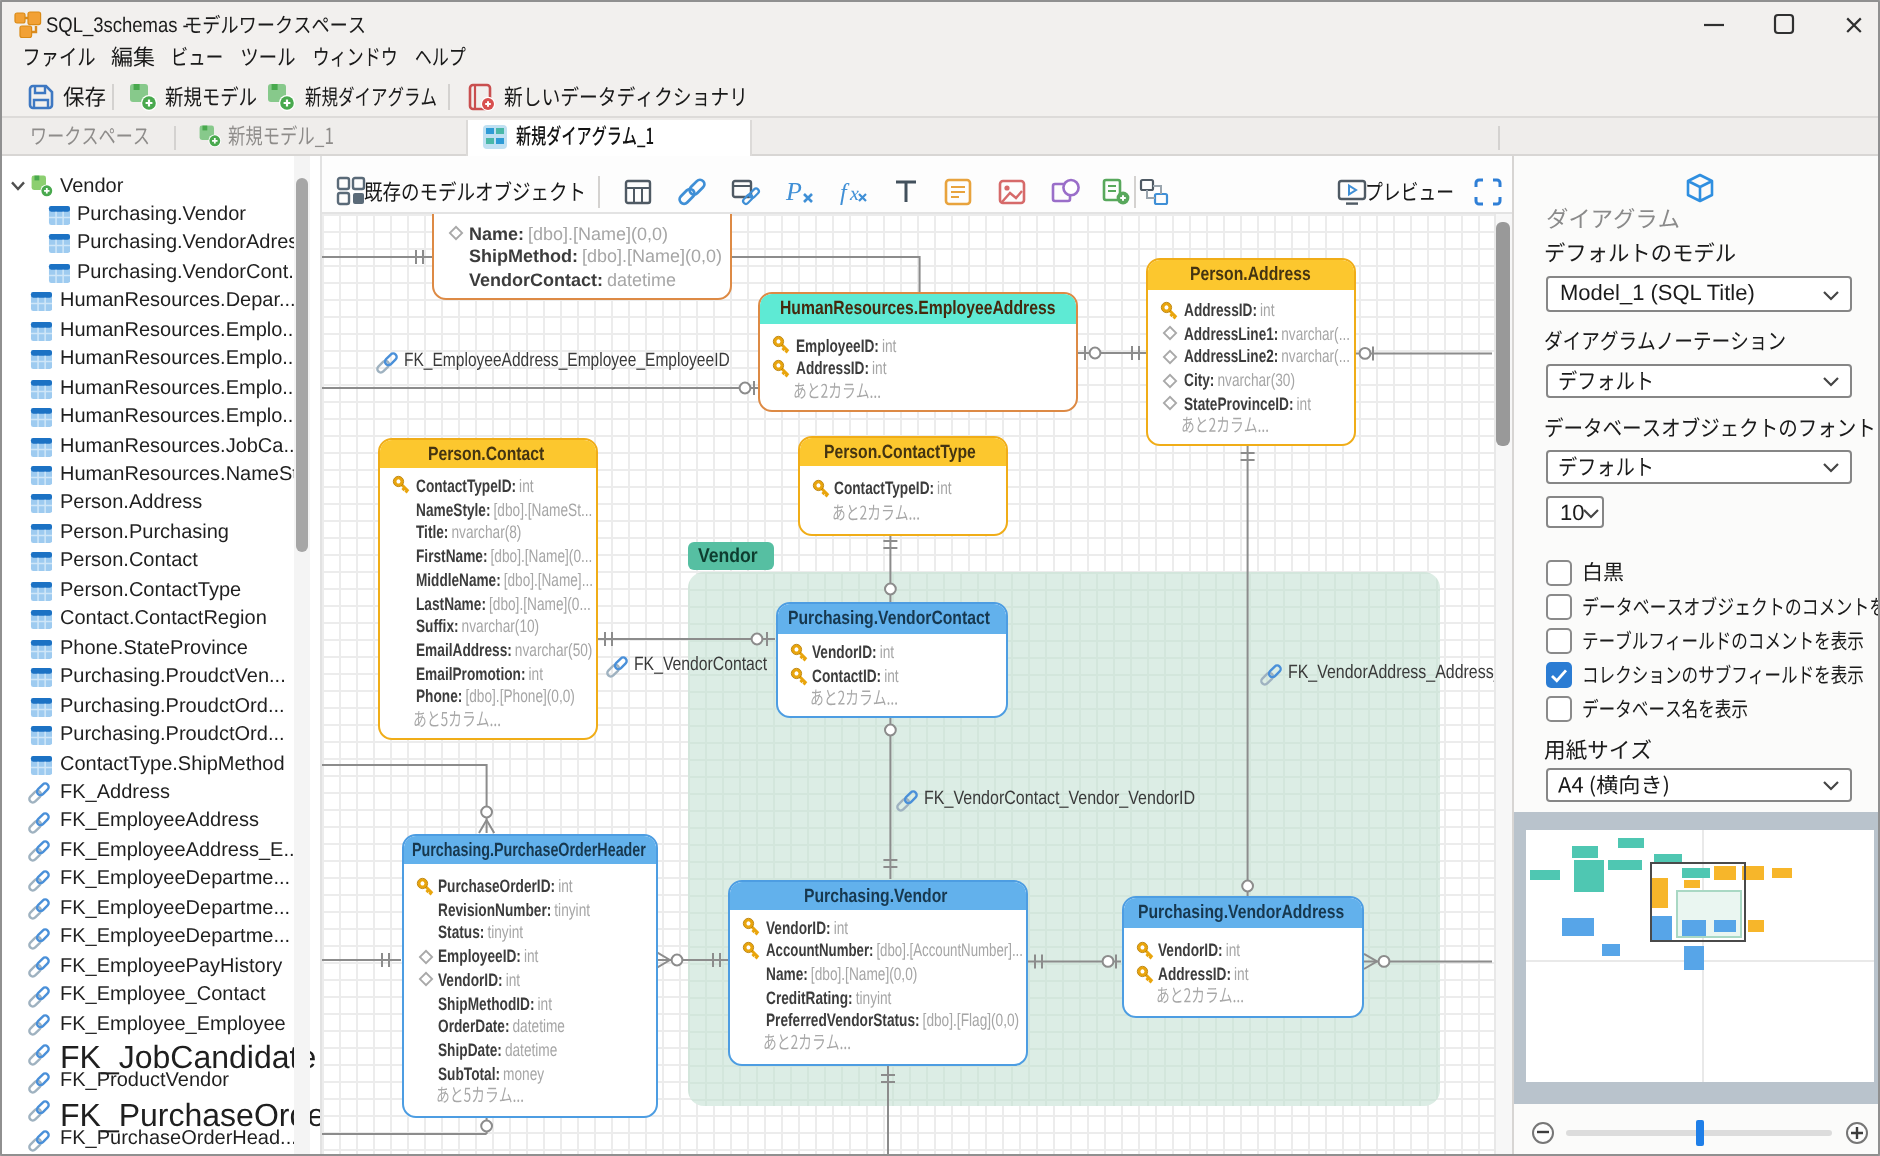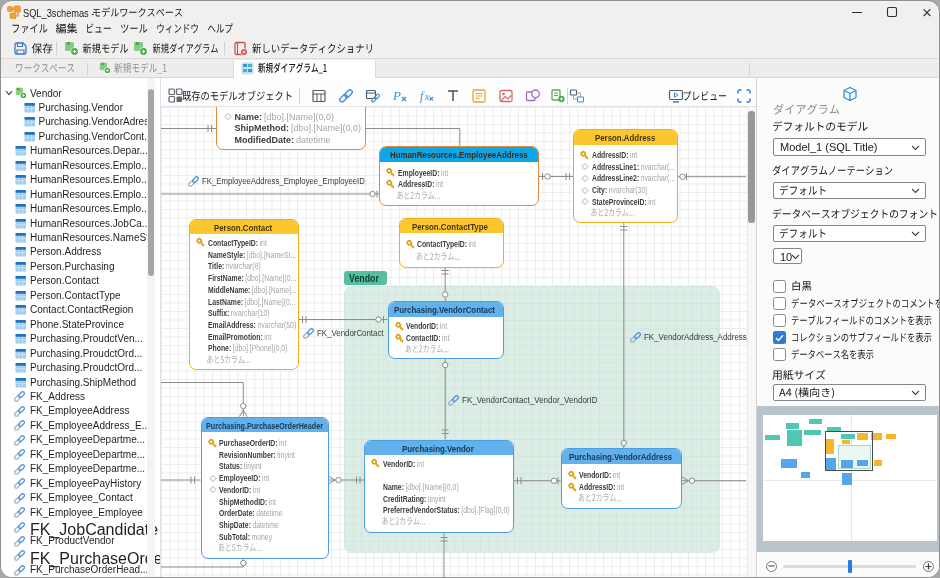--- a/index.html
+++ b/index.html
@@ -1,18 +1,18 @@
 <!DOCTYPE html>
 <html><head><meta charset="utf-8"><style>
 *{margin:0;padding:0;box-sizing:content-box}
 html,body{width:940px;height:578px;overflow:hidden}
 body{font-family:"Liberation Sans",sans-serif;background:#a8a8a8;position:relative}
 .abs{position:absolute}
 .lat{white-space:nowrap}
-#win{position:absolute;left:0;top:0;width:940px;height:578px;border:1px solid #909090;border-radius:12px;box-sizing:border-box;overflow:hidden;background:#f2f0ee}
+#win{position:absolute;left:0;top:0;width:940px;height:578px;border:1px solid #909090;border-radius:1px;box-sizing:border-box;overflow:hidden;background:#f2f0ee}
 .titlebar{position:absolute;left:0;top:0;width:940px;height:19px}
 .vsep{position:absolute;width:1px;background:#d4d2d0}
 .tabbar{position:absolute;left:0;top:57px;width:940px;height:20px;background:#efedeb;border-top:1px solid #dddbd9;border-bottom:1px solid #d8d6d4;box-sizing:border-box}
 .tree{position:absolute;left:0;top:77px;width:159px;height:501px;background:#fff;border-right:1px solid #e2e2e2;overflow:hidden}
 .cvtb{position:absolute;left:0;top:0;width:0;height:0}
 .canvas{position:absolute;left:160px;top:106px;width:595px;height:472px;background:#fff;overflow:hidden;
  background-image:linear-gradient(to right,#ececec 1px,transparent 1px),linear-gradient(to bottom,#ececec 1px,transparent 1px);
  background-size:8.5px 8.5px}
 .greenbox{background:#dcede5;border-radius:8px;
  background-image:linear-gradient(to right,#d3e6dc 1px,transparent 1px),linear-gradient(to bottom,#d3e6dc 1px,transparent 1px);
@@ -216,21 +216,21 @@
         <rect x="0.5" y="1" width="11" height="10" rx="1.2" fill="#9ecbf0"></rect>
         <rect x="0.5" y="1" width="11" height="3" rx="1.2" fill="#1c72c4"></rect>
         <path d="M0.5 7 h11 M4.2 4 v7 M7.9 4 v7" stroke="#cfe6f8" stroke-width="0.8" fill="none"></path>
       </svg>
       <span class="abs lat" style="left:29px;top:284.0px;font-size:10px;color:#1f1f1f">Purchasing.ProudctOrd...</span>
       <svg class="abs" style="left:13.5px;top:298.4999999999999px" width="11.5" height="11.5" viewBox="0 0 12 12">
         <rect x="0.5" y="1" width="11" height="10" rx="1.2" fill="#9ecbf0"></rect>
         <rect x="0.5" y="1" width="11" height="3" rx="1.2" fill="#1c72c4"></rect>
         <path d="M0.5 7 h11 M4.2 4 v7 M7.9 4 v7" stroke="#cfe6f8" stroke-width="0.8" fill="none"></path>
       </svg>
-      <span class="abs lat" style="left:29px;top:298.5px;font-size:10px;color:#1f1f1f">Purchasing.ShipMethod</span>
+      <span class="abs lat" style="left:29px;top:298.5px;font-size:10px;color:#1f1f1f">ContactType.ShipMethod</span>
       <svg class="abs" style="left:13px;top:313.4499999999999px" width="11" height="11" viewBox="0 0 12 12">
         <g fill="none">
           <rect x="0.2" y="6.1" width="7.4" height="3.8" rx="1.9" transform="rotate(-45 3.9 8)" stroke="#9fb2c0" stroke-width="1.3"></rect>
           <rect x="4.4" y="2.1" width="7.4" height="3.8" rx="1.9" transform="rotate(-45 8.1 4)" stroke="#4a90d9" stroke-width="1.3"></rect>
         </g>
       </svg>
       <span class="abs lat" style="left:29px;top:312.9px;font-size:10px;color:#1f1f1f">FK_Address</span>
       <svg class="abs" style="left:13px;top:327.89999999999986px" width="11" height="11" viewBox="0 0 12 12">
         <g fill="none">
           <rect x="0.2" y="6.1" width="7.4" height="3.8" rx="1.9" transform="rotate(-45 3.9 8)" stroke="#9fb2c0" stroke-width="1.3"></rect>
@@ -457,25 +457,25 @@
             <rect x="3.4" y="3.4" width="5.2" height="5.2" fill="#fff" stroke="#a9a9a9" stroke-width="1.1" transform="rotate(45 6 6)"></rect>
           </svg>
           <span class="rt"><b>Name:</b><span class="tp">[dbo].[Name](0,0)</span></span>
         </div>
         <div class="erow" style="top:44.0px">
           <span class="ri"></span>
           <span class="rt"><b>ShipMethod:</b><span class="tp">[dbo].[Name](0,0)</span></span>
         </div>
         <div class="erow" style="top:55.5px">
           <span class="ri"></span>
-          <span class="rt"><b>ModifiedDate:</b><span class="tp">datetime</span></span>
+          <span class="rt"><b>VendorContact:</b><span class="tp">datetime</span></span>
         </div>
       </div>
       <div class="ebox" style="left:218px;top:39px;width:160px;height:60px;border-color:#dd8a45">
-        <div class="ehead" style="background:#0ea5e9;color:#45290e">
+        <div class="ehead" style="background:#5eead4;color:#45290e">
           <span style="left:9.6px;transform:scaleX(0.820)">HumanResources.EmployeeAddress</span>
         </div>
         <div class="erow" style="top:19.5px">
           <svg class="ri" width="11" height="11" viewBox="0 0 12 12">
             <g transform="rotate(-45 6 6)" fill="none">
               <circle cx="6" cy="3" r="2.1" stroke="#e9a50d" stroke-width="1.8"></circle>
               <path d="M6 5.2 V11.3 M6 8.4 h-2 M6 10.6 h-1.7" stroke="#e9a50d" stroke-width="1.8"></path>
               <circle cx="6" cy="3" r="3.1" stroke="#b97f06" stroke-width="0.5"></circle>
             </g>
           </svg>
@@ -685,20 +685,30 @@
         </div>
         <div class="erow" style="top:17.0px">
           <svg class="ri" width="11" height="11" viewBox="0 0 12 12">
             <g transform="rotate(-45 6 6)" fill="none">
               <circle cx="6" cy="3" r="2.1" stroke="#e9a50d" stroke-width="1.8"></circle>
               <path d="M6 5.2 V11.3 M6 8.4 h-2 M6 10.6 h-1.7" stroke="#e9a50d" stroke-width="1.8"></path>
               <circle cx="6" cy="3" r="3.1" stroke="#b97f06" stroke-width="0.5"></circle>
             </g>
           </svg>
           <span class="rt" style="transform:scaleX(0.760)"><b>VendorID:</b><span class="tp">int</span></span>
+        </div>
+        <div class="erow" style="top:28.7px">
+          <svg class="ri" width="11" height="11" viewBox="0 0 12 12">
+            <g transform="rotate(-45 6 6)" fill="none">
+              <circle cx="6" cy="3" r="2.1" stroke="#e9a50d" stroke-width="1.8"></circle>
+              <path d="M6 5.2 V11.3 M6 8.4 h-2 M6 10.6 h-1.7" stroke="#e9a50d" stroke-width="1.8"></path>
+              <circle cx="6" cy="3" r="3.1" stroke="#b97f06" stroke-width="0.5"></circle>
+            </g>
+          </svg>
+          <span class="rt" style="transform:scaleX(0.736)"><b>AccountNumber:</b><span class="tp">[dbo].[AccountNumber]...</span></span>
         </div>
         <div class="erow" style="top:40.4px">
           <span class="ri"></span>
           <span class="rt" style="transform:scaleX(0.760)"><b>Name:</b><span class="tp">[dbo].[Name](0,0)</span></span>
         </div>
         <div class="erow" style="top:52.2px">
           <span class="ri"></span>
           <span class="rt" style="transform:scaleX(0.760)"><b>CreditRating:</b><span class="tp">tinyint</span></span>
         </div>
         <div class="erow" style="top:63.9px">

